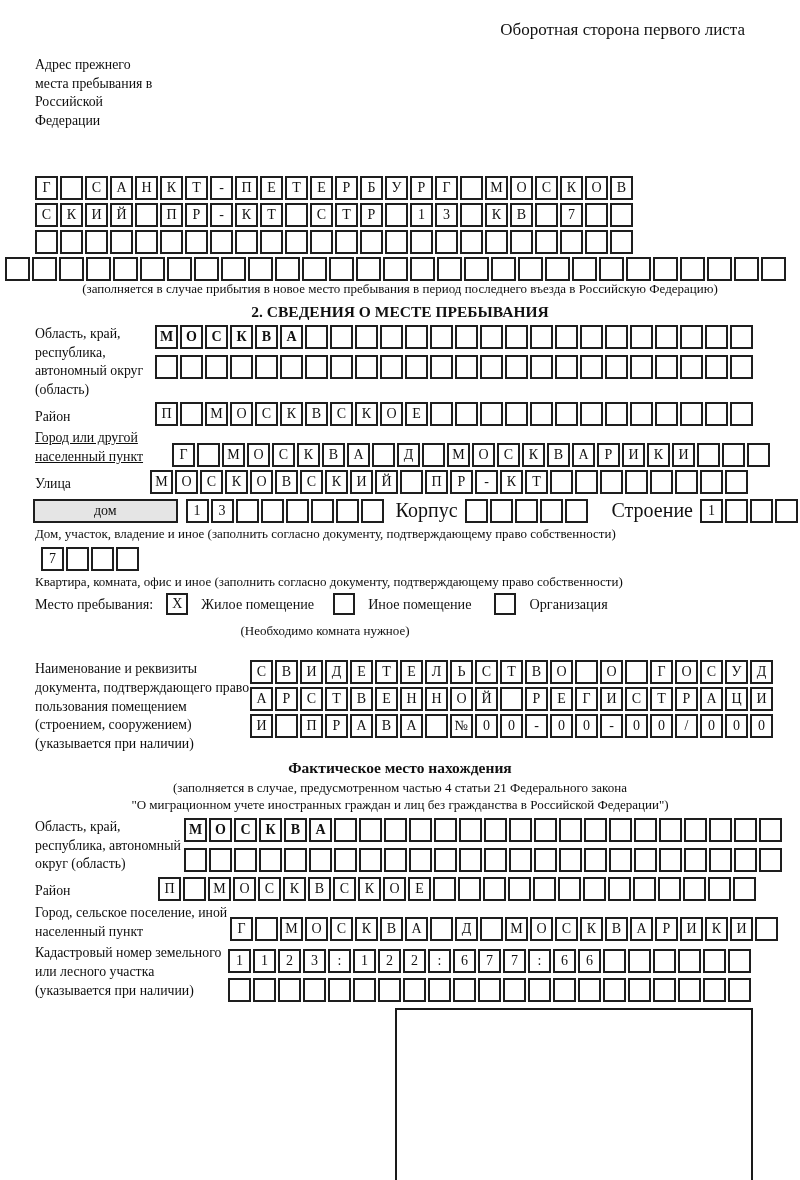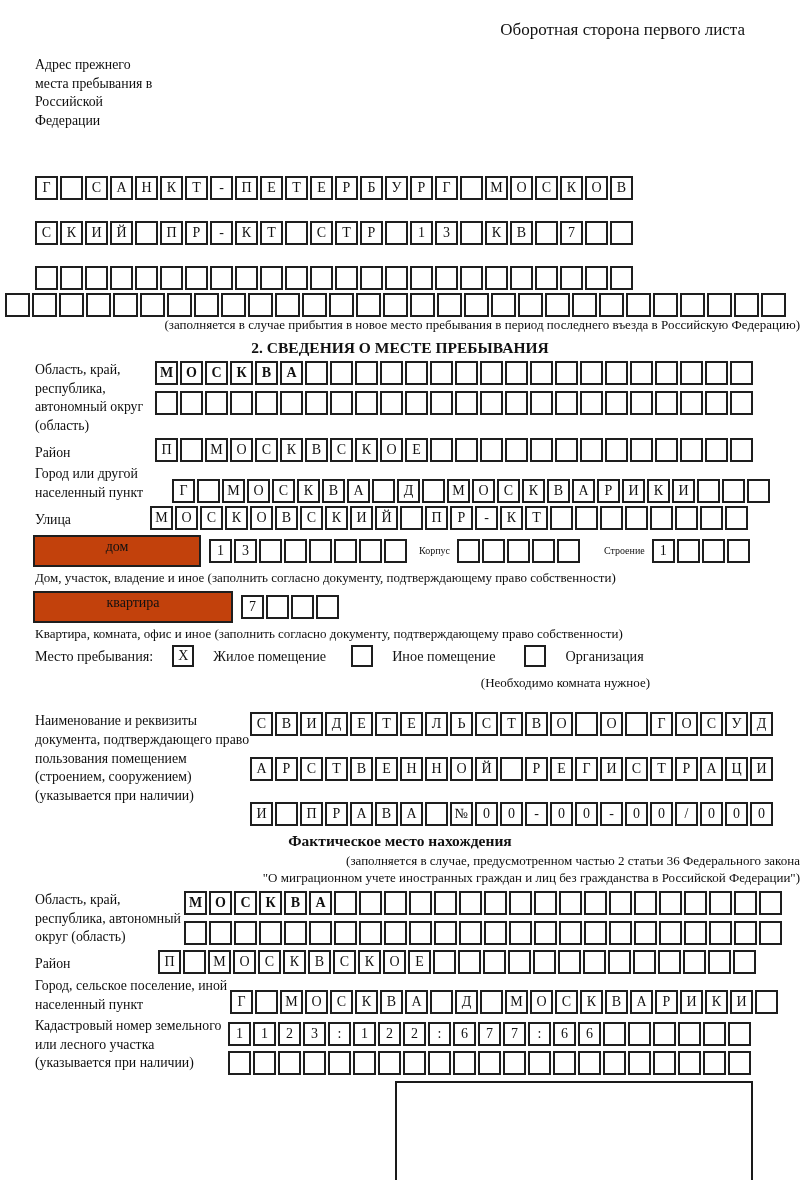--- a/index.html
+++ b/index.html
@@ -3,51 +3,51 @@
 <meta charset="utf-8">
 <style>
   html,body{margin:0;padding:0;background:#fff;}
   .page{
     position:relative;width:800px;height:1180px;overflow:hidden;background:#fff;
     font-family:"Liberation Serif","DejaVu Serif",serif;color:#111;
   }
   .hdr{margin:20px 55px 0 0;text-align:right;font-size:17px;}
   .flabel{font-size:13.8px;line-height:1.35;color:#0d0d0d;}
   .note{font-size:13px;line-height:1.3;color:#0d0d0d;}
-  .center{text-align:right;}
+  .center{text-align:center;}
   .sect-title{margin:5px 0 0 0;text-align:center;font-size:15.5px;font-weight:bold;}
   .cell{
     display:inline-block;width:23px;height:24px;border:2px solid #1e1e1e;box-sizing:border-box;
     margin-right:2px;text-align:center;font-size:14px;line-height:20px;vertical-align:top;overflow:hidden;
     background:#fff;
   }
   .cellrow{white-space:nowrap;line-height:0;}
-  .rows{display:flex;flex-direction:column;row-gap:21px;}
+  .rows{display:flex;flex-direction:column;row-gap:3px;}
   .rows.g6{row-gap:6px;font-weight:bold;}
   .frow{display:flex;margin:3px 0 0 35px;align-items:flex-start;}
   .frow.vcenter{align-items:flex-end;}
   .w120{width:120px;flex:0 0 120px;}
-  .w137{width:137px;flex:0 0 137px;}
+  .w137{width:137px;flex:0 0 137px;text-decoration:underline;}
   .w115{width:115px;flex:0 0 115px;}
   .w149{width:149px;flex:0 0 149px;}
   .w123{width:123px;flex:0 0 123px;}
   .w195{width:195px;flex:0 0 195px;}
   .w193{width:193px;flex:0 0 193px;}
   .w215{width:215px;flex:0 0 215px;}
   .fullrow{margin:3px 0 0 5px;}
   .fullrow .cell{width:25px;}
   .addr{margin-top:16px;flex-direction:column;}
   .widebox{
-    display:inline-block;height:32px;border:2px solid #1e1e1e;box-sizing:border-box;
-    text-align:center;font-size:14px;line-height:20px;vertical-align:top;background:#c2410c;
+    display:inline-block;height:24px;border:2px solid #1e1e1e;box-sizing:border-box;
+    text-align:center;font-size:14px;line-height:20px;vertical-align:top;background:#e5e5e5;
   }
   .housewrap{display:flex;align-items:center;margin:5px 0 0 33px;}
-  .smalllabel{font-size:10px;margin:0 7px 0 10px;white-space:nowrap;}
+  .smalllabel{font-size:20px;margin:0 7px 0 10px;white-space:nowrap;}
   .leftnote{margin:3px 0 0 35px;}
-  .stayrow{display:flex;align-items:center;margin:3px 0 8px 35px;font-size:14.2px;column-gap:19px;}
+  .stayrow{display:flex;align-items:center;margin:3px 0 8px 35px;font-size:14.2px;column-gap:13px;}
   .markbox{
     display:inline-block;width:22px;height:22px;border:2px solid #1e1e1e;box-sizing:border-box;
     text-align:center;font-size:14px;line-height:18px;background:#fff;
   }
   .choose{width:650px;margin:2px 0 0 0;}
   .docblock{margin-top:20px;}
   .subhead{margin:6px 0 0 0;}
   .cadrows{padding-top:5px;}
   .stamp{
     margin:6px 0 0 395px;width:358px;height:176px;border:2px solid #1a1a1a;box-sizing:border-box;background:#fff;
@@ -101,21 +101,20 @@
     <span class="widebox" style="width:168px;">дом</span>
     <span class="cellrow" style="margin-left:8px;"><span class="cell">1</span><span class="cell">3</span><span class="cell"></span><span class="cell"></span><span class="cell"></span><span class="cell"></span><span class="cell"></span><span class="cell"></span></span>
     <span class="smalllabel">Корпус</span>
     <span class="cellrow"><span class="cell"></span><span class="cell"></span><span class="cell"></span><span class="cell"></span><span class="cell"></span></span>
     <span class="smalllabel" style="margin-left:22px;">Строение</span>
     <span class="cellrow"><span class="cell">1</span><span class="cell"></span><span class="cell"></span><span class="cell"></span></span>
   </div>
   <div class="note leftnote">Дом, участок, владение и иное (заполнить согласно документу, подтверждающему право собственности)</div>
 
   <div class="housewrap" style="margin-top:4px;">
-    <span class="widebox" style="width:200px;">квартира</span>
     <span class="cellrow" style="margin-left:8px;"><span class="cell">7</span><span class="cell"></span><span class="cell"></span><span class="cell"></span></span>
   </div>
   <div class="note leftnote">Квартира, комната, офис и иное (заполнить согласно документу, подтверждающему право собственности)</div>
 
   <div class="stayrow">
     <span>Место пребывания:</span>
     <span class="markbox">X</span>
     <span>Жилое помещение</span>
     <span class="markbox" style="margin-left:6px;"></span>
     <span>Иное помещение</span>
@@ -127,21 +126,21 @@
   <div class="frow docblock">
     <div class="flabel w215">Наименование и реквизиты документа, подтверждающего право пользования помещением (строением, сооружением) (указывается при наличии)</div>
     <div class="rows">
       <div class="cellrow"><span class="cell">С</span><span class="cell">В</span><span class="cell">И</span><span class="cell">Д</span><span class="cell">Е</span><span class="cell">Т</span><span class="cell">Е</span><span class="cell">Л</span><span class="cell">Ь</span><span class="cell">С</span><span class="cell">Т</span><span class="cell">В</span><span class="cell">О</span><span class="cell"></span><span class="cell">О</span><span class="cell"></span><span class="cell">Г</span><span class="cell">О</span><span class="cell">С</span><span class="cell">У</span><span class="cell">Д</span></div>
       <div class="cellrow"><span class="cell">А</span><span class="cell">Р</span><span class="cell">С</span><span class="cell">Т</span><span class="cell">В</span><span class="cell">Е</span><span class="cell">Н</span><span class="cell">Н</span><span class="cell">О</span><span class="cell">Й</span><span class="cell"></span><span class="cell">Р</span><span class="cell">Е</span><span class="cell">Г</span><span class="cell">И</span><span class="cell">С</span><span class="cell">Т</span><span class="cell">Р</span><span class="cell">А</span><span class="cell">Ц</span><span class="cell">И</span></div>
       <div class="cellrow"><span class="cell">И</span><span class="cell"></span><span class="cell">П</span><span class="cell">Р</span><span class="cell">А</span><span class="cell">В</span><span class="cell">А</span><span class="cell"></span><span class="cell">№</span><span class="cell">0</span><span class="cell">0</span><span class="cell">-</span><span class="cell">0</span><span class="cell">0</span><span class="cell">-</span><span class="cell">0</span><span class="cell">0</span><span class="cell">/</span><span class="cell">0</span><span class="cell">0</span><span class="cell">0</span></div>
     </div>
   </div>
 
   <div class="sect-title subhead">Фактическое место нахождения</div>
-  <div class="note center" style="margin-top:3px;">(заполняется в случае, предусмотренном частью 2 статьи 36 Федерального закона</div>
+  <div class="note center" style="margin-top:3px;">(заполняется в случае, предусмотренном частью 4 статьи 21 Федерального закона</div>
   <div class="note center">"О миграционном учете иностранных граждан и лиц без гражданства в Российской Федерации")</div>
 
   <div class="frow" style="margin-top:4px;">
     <div class="flabel w149">Область, край, республика, автономный округ (область)</div>
     <div class="rows g6">
       <div class="cellrow"><span class="cell">М</span><span class="cell">О</span><span class="cell">С</span><span class="cell">К</span><span class="cell">В</span><span class="cell">А</span><span class="cell"></span><span class="cell"></span><span class="cell"></span><span class="cell"></span><span class="cell"></span><span class="cell"></span><span class="cell"></span><span class="cell"></span><span class="cell"></span><span class="cell"></span><span class="cell"></span><span class="cell"></span><span class="cell"></span><span class="cell"></span><span class="cell"></span><span class="cell"></span><span class="cell"></span><span class="cell"></span></div>
       <div class="cellrow"><span class="cell"></span><span class="cell"></span><span class="cell"></span><span class="cell"></span><span class="cell"></span><span class="cell"></span><span class="cell"></span><span class="cell"></span><span class="cell"></span><span class="cell"></span><span class="cell"></span><span class="cell"></span><span class="cell"></span><span class="cell"></span><span class="cell"></span><span class="cell"></span><span class="cell"></span><span class="cell"></span><span class="cell"></span><span class="cell"></span><span class="cell"></span><span class="cell"></span><span class="cell"></span><span class="cell"></span></div>
     </div>
   </div>
 

